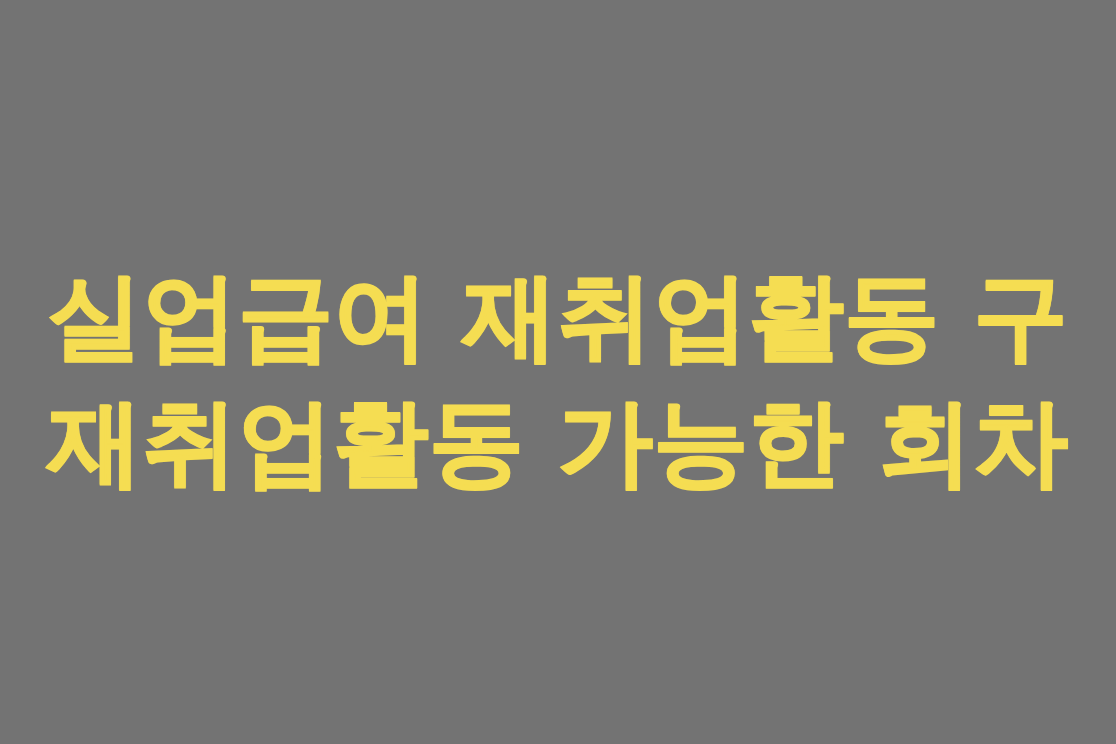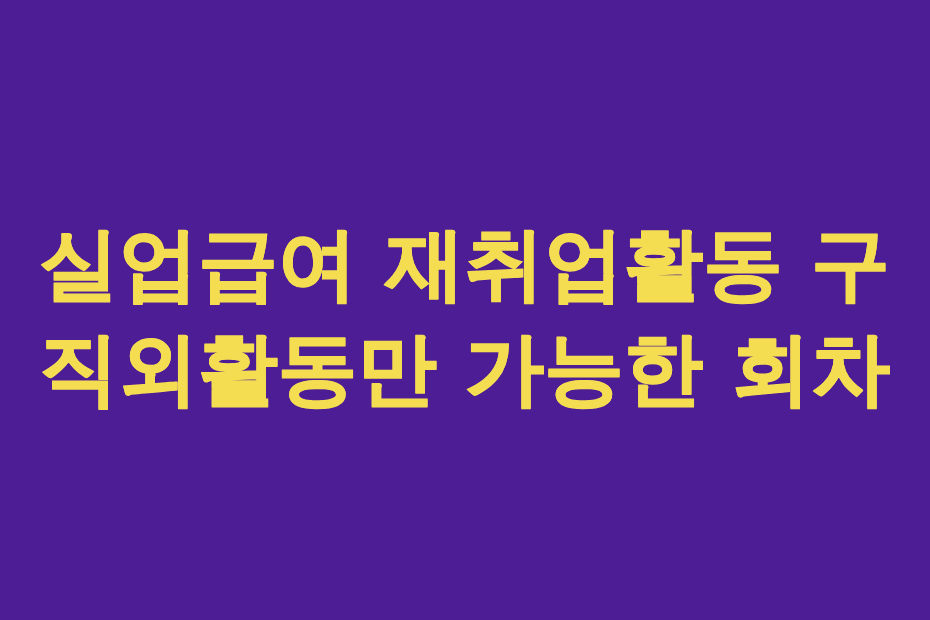--- a/index.html
+++ b/index.html
@@ -61,23 +61,23 @@
        0.7px 0 0.6px #F5DD52,
       -0.7px 0 0.6px #F5DD52;
   }
 
   #headline-line-1 { margin: 0; }
   #headline-line-2 { margin: 0; }
 </style>
 </head>
 <body>
 
-<div id="banner-canvas" style="background: #4c1d95;">
+<div id="banner-canvas" style="background: #737373;">
 
   <div id="headline-block">
 
     <span id="headline-line-1" class="headline-line" style="color: rgb(245, 221, 82); -webkit-text-stroke: 1.5px rgb(245, 221, 82); text-shadow: rgb(245, 221, 82) 0px 0px 0.6px, rgb(245, 221, 82) 0.7px 0px 0.6px, rgb(245, 221, 82) -0.7px 0px 0.6px;">실업급여 재취업활동 구</span>
 
-    <span id="headline-line-2" class="headline-line" style="color: rgb(245, 221, 82); -webkit-text-stroke: 1.5px rgb(245, 221, 82); text-shadow: rgb(245, 221, 82) 0px 0px 0.6px, rgb(245, 221, 82) 0.7px 0px 0.6px, rgb(245, 221, 82) -0.7px 0px 0.6px;">직외활동만 가능한 회차</span>
+    <span id="headline-line-2" class="headline-line" style="color: rgb(245, 221, 82); -webkit-text-stroke: 1.5px rgb(245, 221, 82); text-shadow: rgb(245, 221, 82) 0px 0px 0.6px, rgb(245, 221, 82) 0.7px 0px 0.6px, rgb(245, 221, 82) -0.7px 0px 0.6px;">재취업활동 가능한 회차</span>
 
   </div>
 
 </div>
 
 </body></html>

